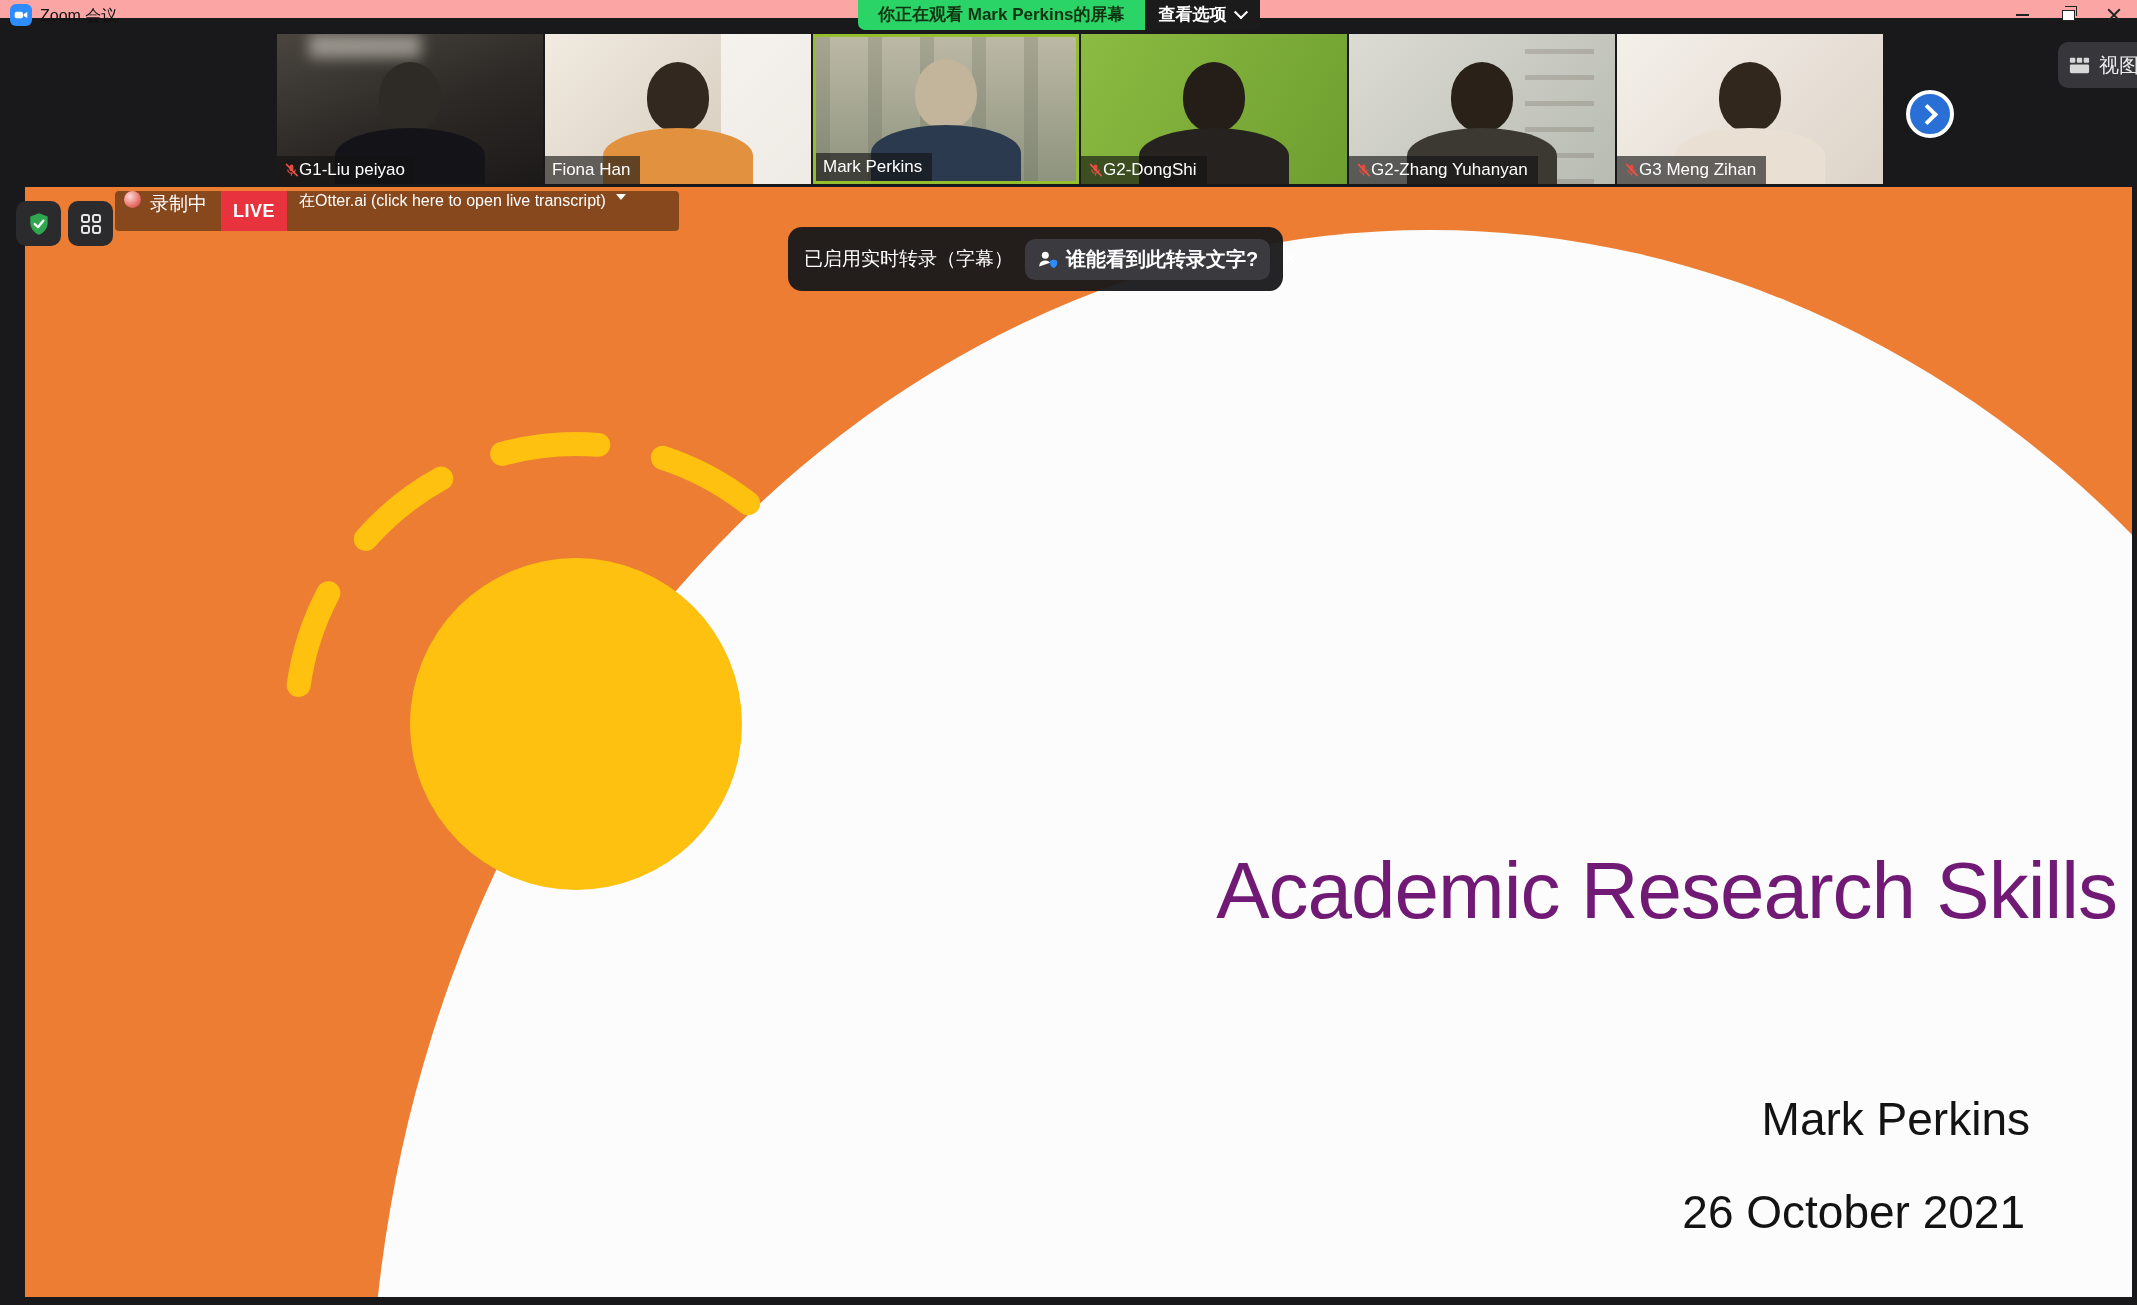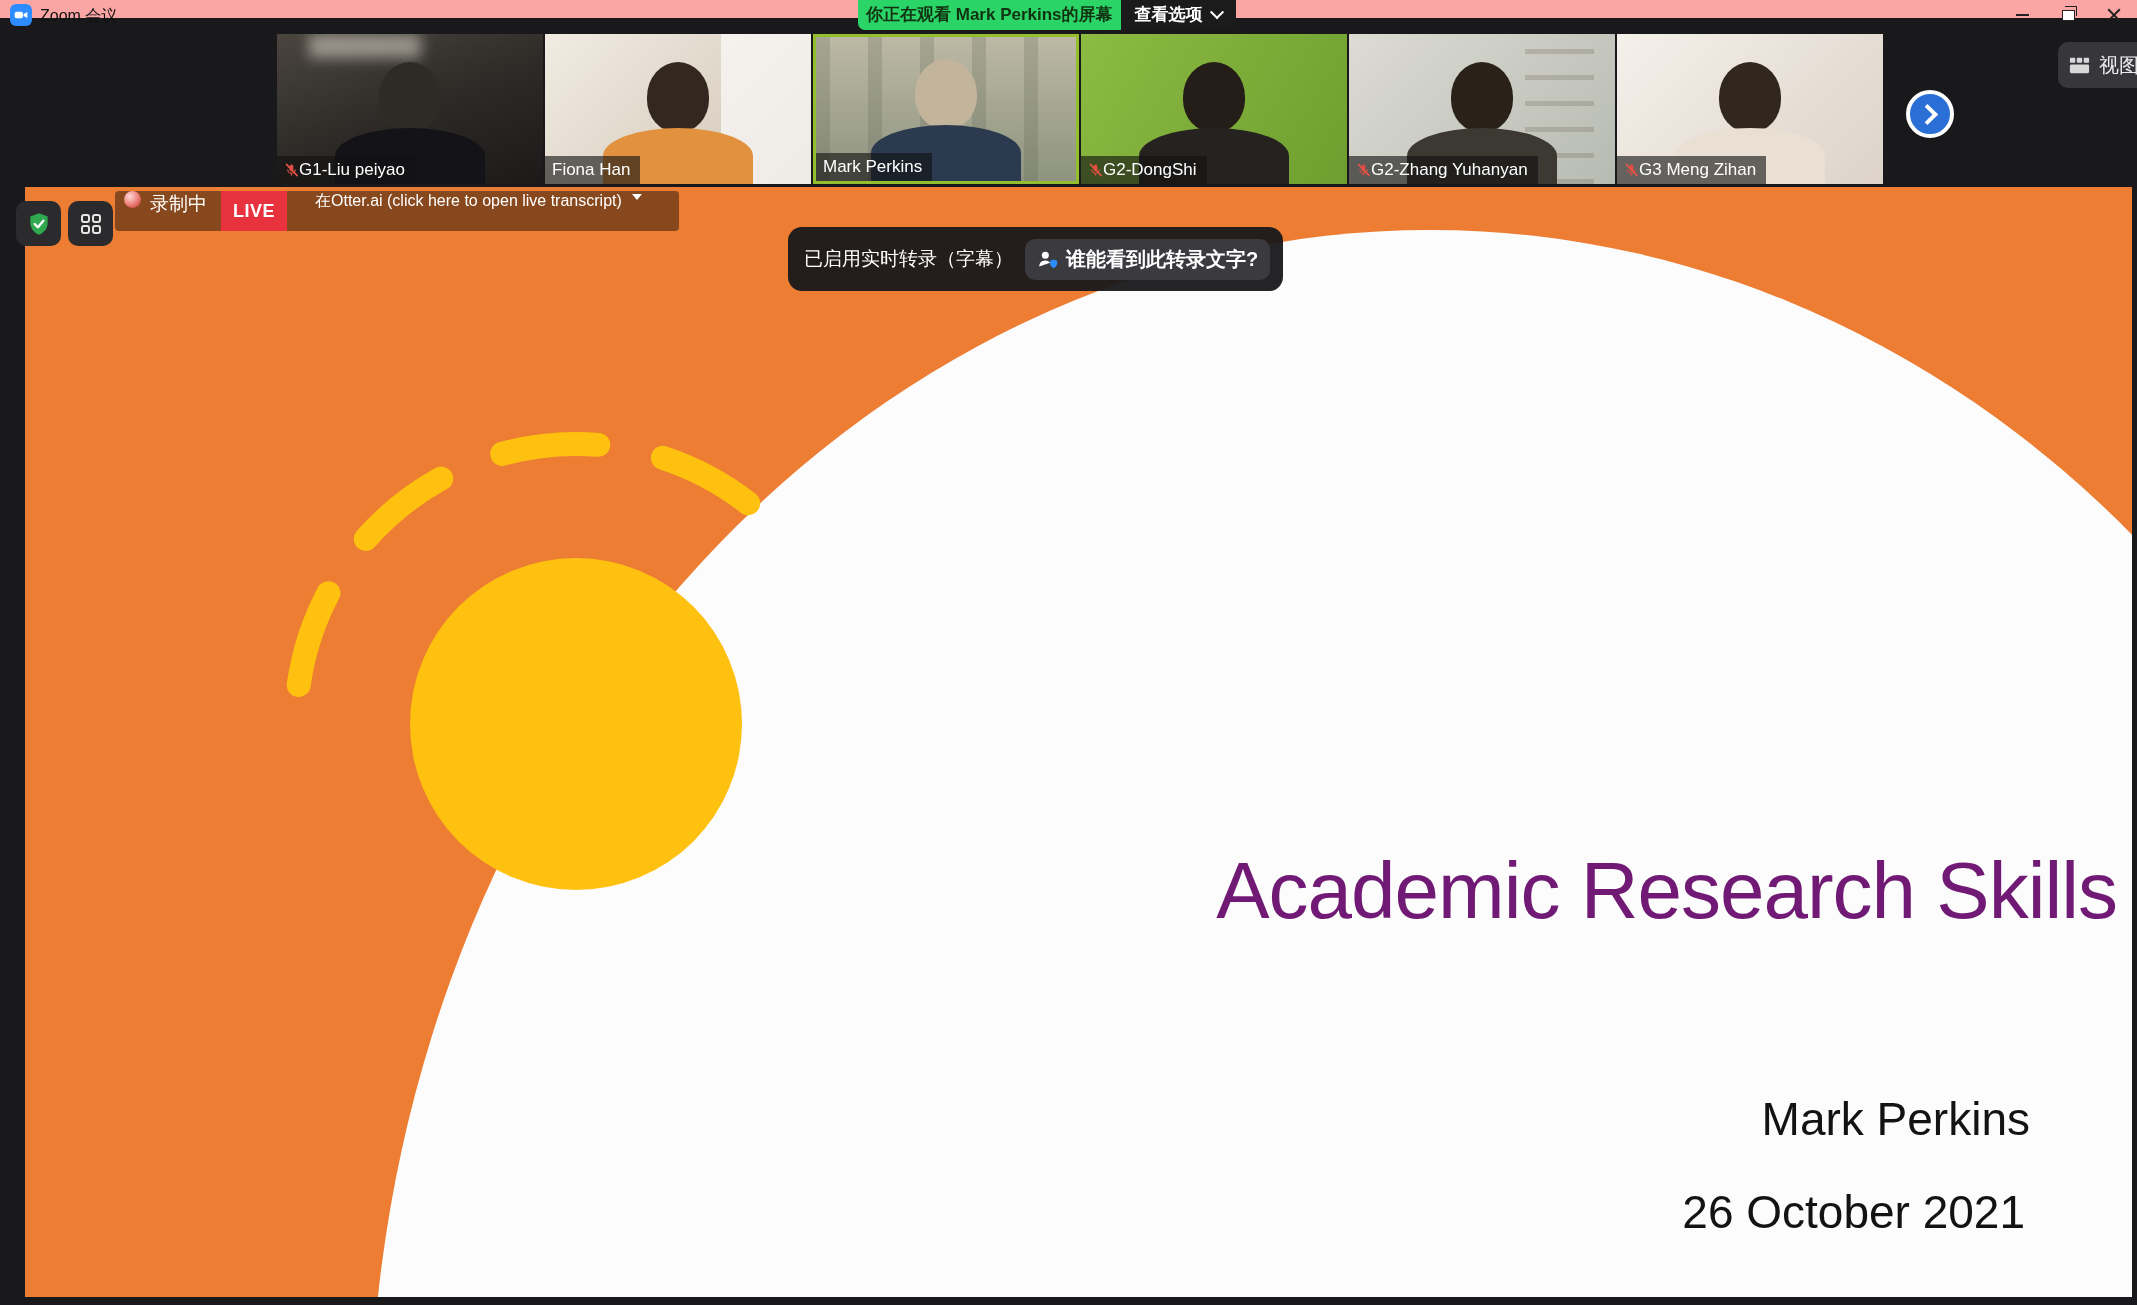--- a/index.html
+++ b/index.html
@@ -6,21 +6,21 @@
   #screen{position:relative;width:2137px;height:1305px;background:#19191b;overflow:hidden;
           font-family:"Liberation Sans","DejaVu Sans",sans-serif;}
 
   
   .titlebar{position:absolute;left:0;top:0;width:2137px;height:18px;background:#fca5a5;z-index:40;}
   .zoom-logo{position:absolute;left:10px;top:4px;width:22px;height:22px;border-radius:6px;background:#2D8CFF;
              display:flex;align-items:center;justify-content:center;}
   .win-title{position:absolute;left:40px;top:6px;font-size:16px;color:#101010;white-space:nowrap;}
   .watch-banner{position:absolute;left:858px;top:0;height:30px;display:flex;z-index:45;}
   .banner-green{background:#2bd467;color:#123312;font-weight:bold;font-size:17px;line-height:30px;
-                padding:0 8px;border-radius:0 0 0 7px;white-space:nowrap;}
+                padding:0 20px;border-radius:0 0 0 7px;white-space:nowrap;}
   .banner-dark{background:#1b1b1b;color:#fff;font-weight:bold;font-size:17px;line-height:30px;
                padding:0 14px;border-radius:0 0 7px 0;display:flex;align-items:center;gap:9px;white-space:nowrap;}
   .chev-down{width:8px;height:8px;border-right:2px solid #fff;border-bottom:2px solid #fff;
              transform:rotate(45deg) translate(-2px,-2px);}
   .win-controls{position:absolute;right:0;top:0;height:30px;display:flex;z-index:46;}
   .win-btn{width:46px;height:30px;display:flex;align-items:center;justify-content:center;position:relative;}
   .glyph-min{width:13px;height:2px;background:#222;}
   .glyph-restore{width:11px;height:9px;border:1.5px solid #222;position:relative;background:#fff;}
   .glyph-restore::before{content:"";position:absolute;left:2px;top:-5px;width:11px;height:9px;
                          border:1.5px solid #222;border-bottom:none;border-left:none;}
@@ -76,21 +76,21 @@
   .sq-btn{position:absolute;top:201px;width:45px;height:45px;background:#2b2b2d;border-radius:10px;
           display:flex;align-items:center;justify-content:center;z-index:30;}
   .security-btn{left:16px;} .apps-btn{left:68px;}
   .rec-bar{position:absolute;left:115px;top:191px;width:564px;height:40px;background:rgba(15,8,2,.45);
            border-radius:4px;display:flex;color:#fff;z-index:30;overflow:hidden;}
   .rec-dot{width:17px;height:17px;border-radius:50%;margin:0 9px 0 9px;flex:none;
            background:radial-gradient(circle at 35% 32%,#ffd9d9,#ef8b84 45%,#d95950 75%);}
   .rec-label{font-size:19px;margin-right:14px;white-space:nowrap;}
   .live-badge{background:#e8333f;align-self:stretch;display:flex;align-items:center;padding:0 12px;
               font-weight:bold;font-size:18px;letter-spacing:.5px;flex:none;}
-  .transcript{font-size:16px;margin-left:28px;white-space:nowrap;}
+  .transcript{font-size:16px;margin-left:12px;white-space:nowrap;}
   .caret-down{margin:3px 0 0 10px;width:0;height:0;border-left:5px solid transparent;
               border-right:5px solid transparent;border-top:6px solid #fff;flex:none;}
 
   
   .notice{position:absolute;left:788px;top:227px;width:495px;height:64px;background:rgba(24,24,26,.95);
           border-radius:14px;display:flex;align-items:center;padding:0 16px;box-sizing:border-box;
           color:#fff;z-index:30;}
   .notice-msg{font-size:19px;white-space:nowrap;}
   .notice-btn{margin-left:12px;background:#3a3a3f;border-radius:10px;padding:7px 12px;display:flex;
               align-items:center;gap:8px;font-size:20px;font-weight:bold;white-space:nowrap;}

